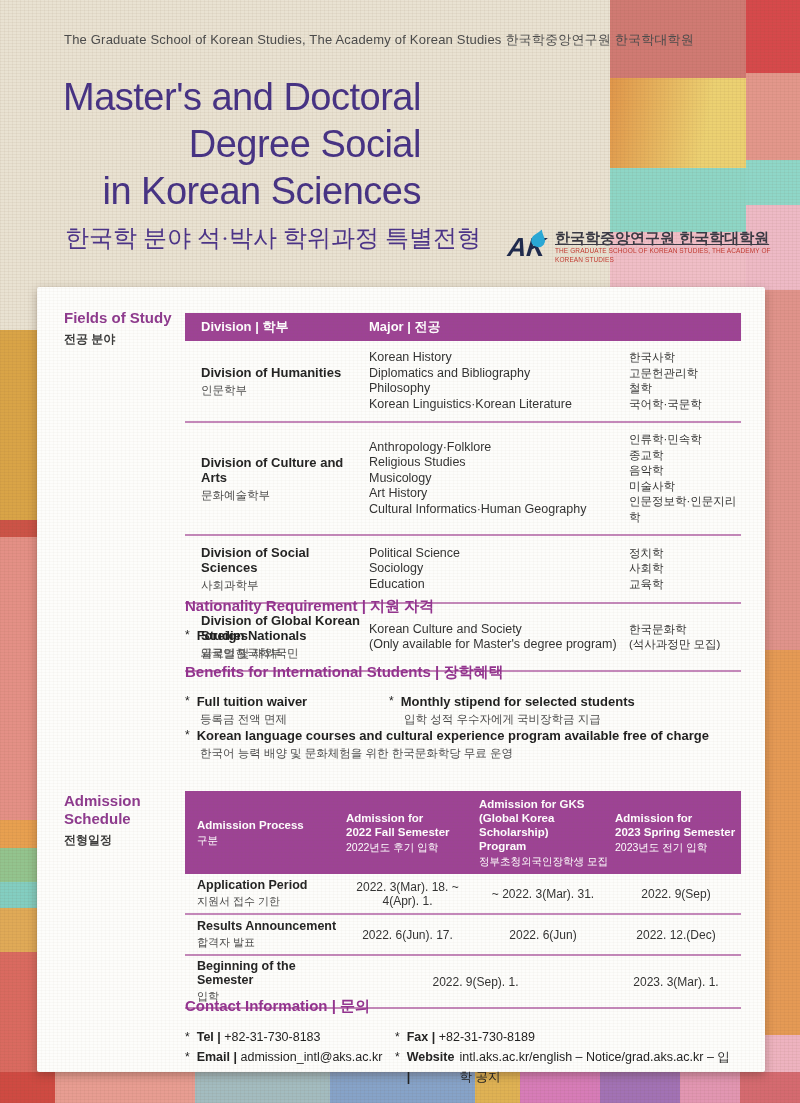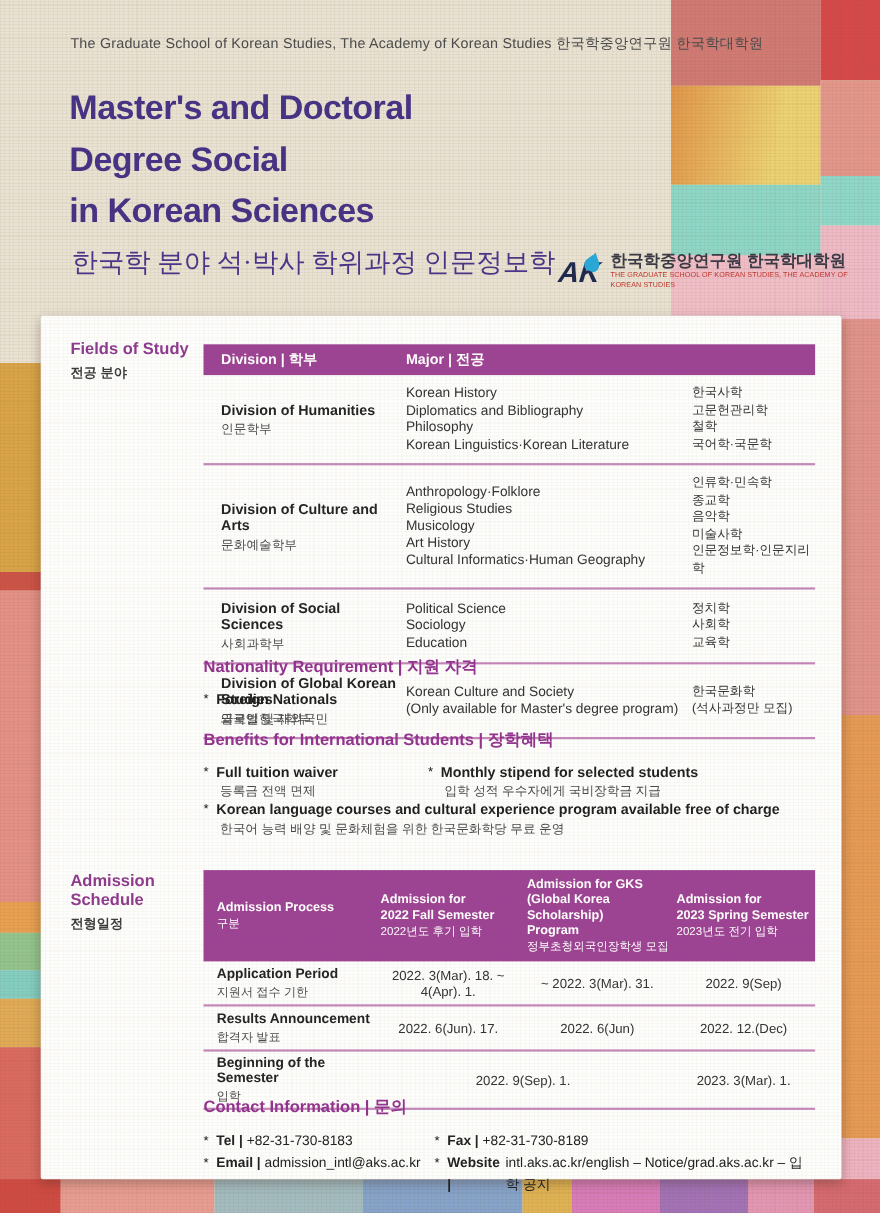--- a/index.html
+++ b/index.html
@@ -41,27 +41,27 @@
   .ps7{left:600px;top:1072px;width:80px;height:31px;background:#a272b5;}
   .ps8{left:680px;top:1072px;width:60px;height:31px;background:#e296b2;}
   .ps9{left:740px;top:1072px;width:60px;height:31px;background:#d56a70;}
   .texture{position:absolute;inset:0;pointer-events:none;
     background:
       repeating-linear-gradient(0deg, rgba(110,80,50,.06) 0 1px, transparent 1px 3px),
       repeating-linear-gradient(90deg, rgba(110,80,50,.05) 0 1px, transparent 1px 4px);}
 
   
   .topline{position:absolute;left:64px;top:31px;font-size:13px;color:#4b4b4b;letter-spacing:.2px;}
-  .title{position:absolute;left:63px;top:74px;font-size:31px;line-height:47px;font-weight:bold;color:#473383;letter-spacing:-.5px;}
+  .title{position:absolute;left:63px;top:74px;font-size:38px;line-height:47px;font-weight:normal;color:#473383;letter-spacing:-.5px;text-align:right;}
   .subtitle{position:absolute;left:65px;top:222px;font-family:"Liberation Serif","DejaVu Serif",serif;font-size:24px;color:#4c3487;}
   .logo{position:absolute;left:508px;top:230px;display:flex;align-items:center;}
   .logo-mark{position:relative;width:44px;height:32px;margin-right:8px;}
   .logo-ak{position:absolute;left:0;top:0;font-size:26px;font-weight:bold;font-style:italic;color:#1f2a4c;transform:skewX(-6deg);line-height:32px;}
   .logo-drop{position:absolute;left:24px;top:-2px;transform:rotate(18deg);}
-  .logo-ko{font-size:15px;font-weight:bold;color:#3a3a44;line-height:16px;}
+  .logo-ko{font-size:15px;font-weight:bold;color:#3a3a44;line-height:16px;text-decoration:underline;}
   .logo-en{font-size:6.5px;color:#c03a30;letter-spacing:.1px;line-height:9px;}
 
   
   .card{position:absolute;left:37px;top:287px;width:728px;height:785px;background:#fdfdfb;
     box-shadow:0 3px 10px rgba(60,40,30,.35);border-radius:2px;}
   .card .tex{position:absolute;inset:0;pointer-events:none;
     background:
       repeating-linear-gradient(0deg, rgba(120,100,70,.03) 0 1px, transparent 1px 3px),
       repeating-linear-gradient(90deg, rgba(120,100,70,.03) 0 1px, transparent 1px 4px);}
 
@@ -147,21 +147,21 @@
     <div class="patch ps9"></div>
     <div class="texture"></div>
   </div>
 
   <div class="topline">The Graduate School of Korean Studies, The Academy of Korean Studies 한국학중앙연구원 한국학대학원</div>
   <div class="title">
     <div>Master's and Doctoral</div>
     <div>Degree Social</div>
     <div>in Korean Sciences</div>
   </div>
-  <div class="subtitle">한국학 분야 석·박사 학위과정 인문정보학</div>
+  <div class="subtitle">한국학 분야 석·박사 학위과정 특별전형</div>
 
   <div class="logo">
     <div class="logo-mark">
       <span class="logo-ak">AK</span>
       <svg class="logo-drop" width="14" height="18" viewBox="0 0 20 26">
         <path d="M10 0 C13 7 20 11 20 17 A10 10 0 1 1 0 17 C0 11 7 7 10 0 Z" fill="#2aa7d4"></path>
       </svg>
     </div>
     <div>
       <div class="logo-ko">한국학중앙연구원 한국학대학원</div>

